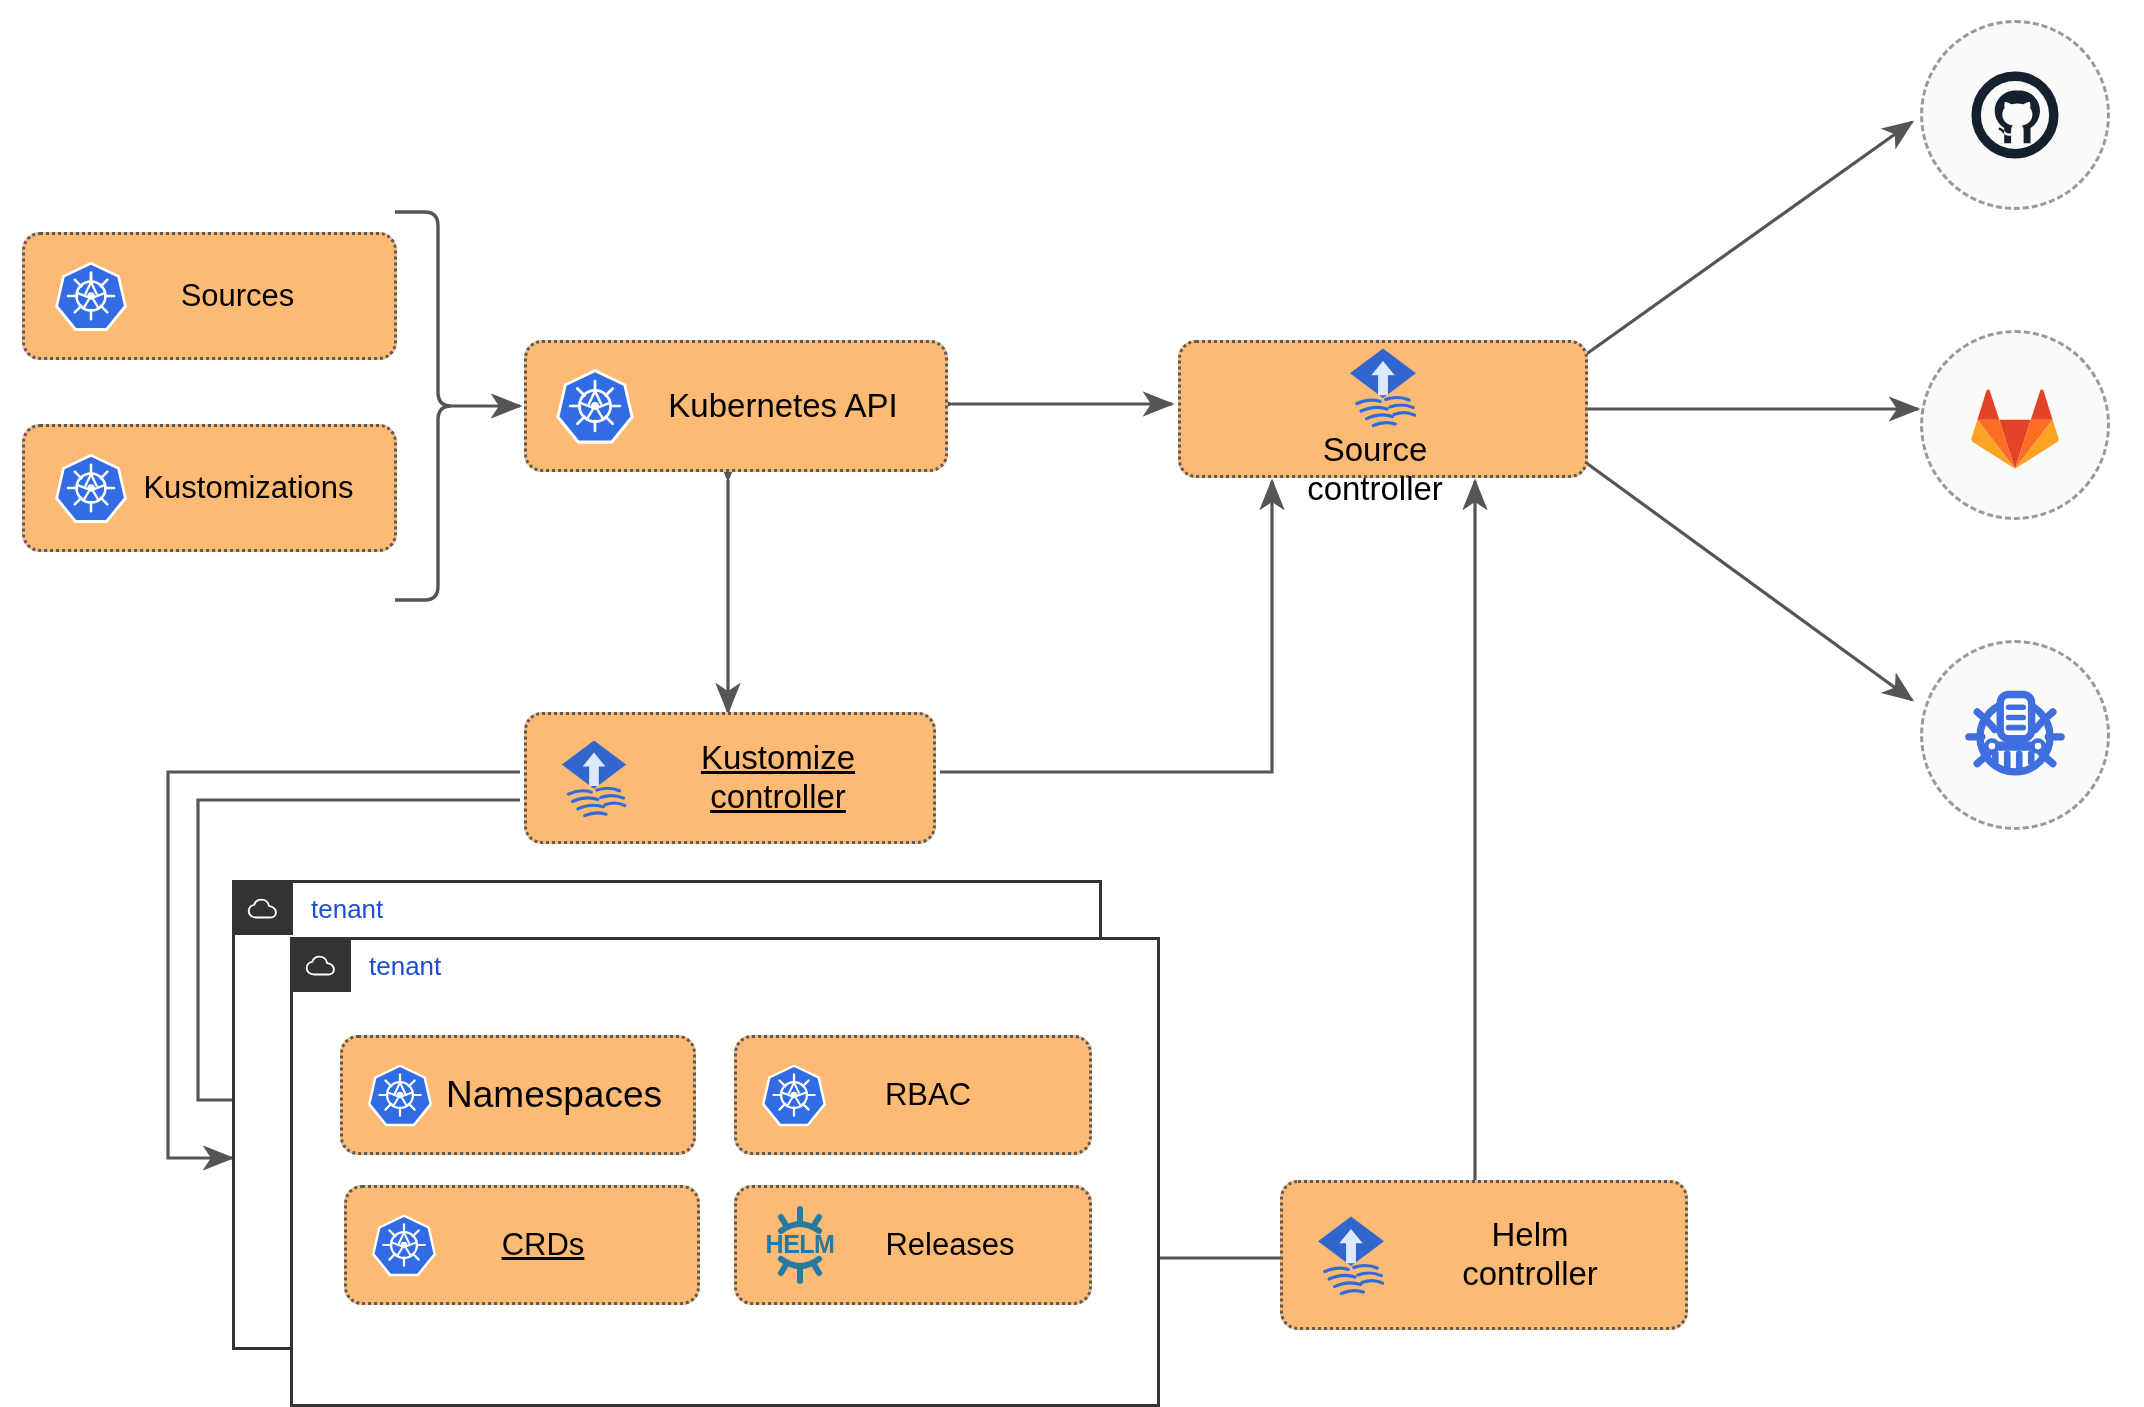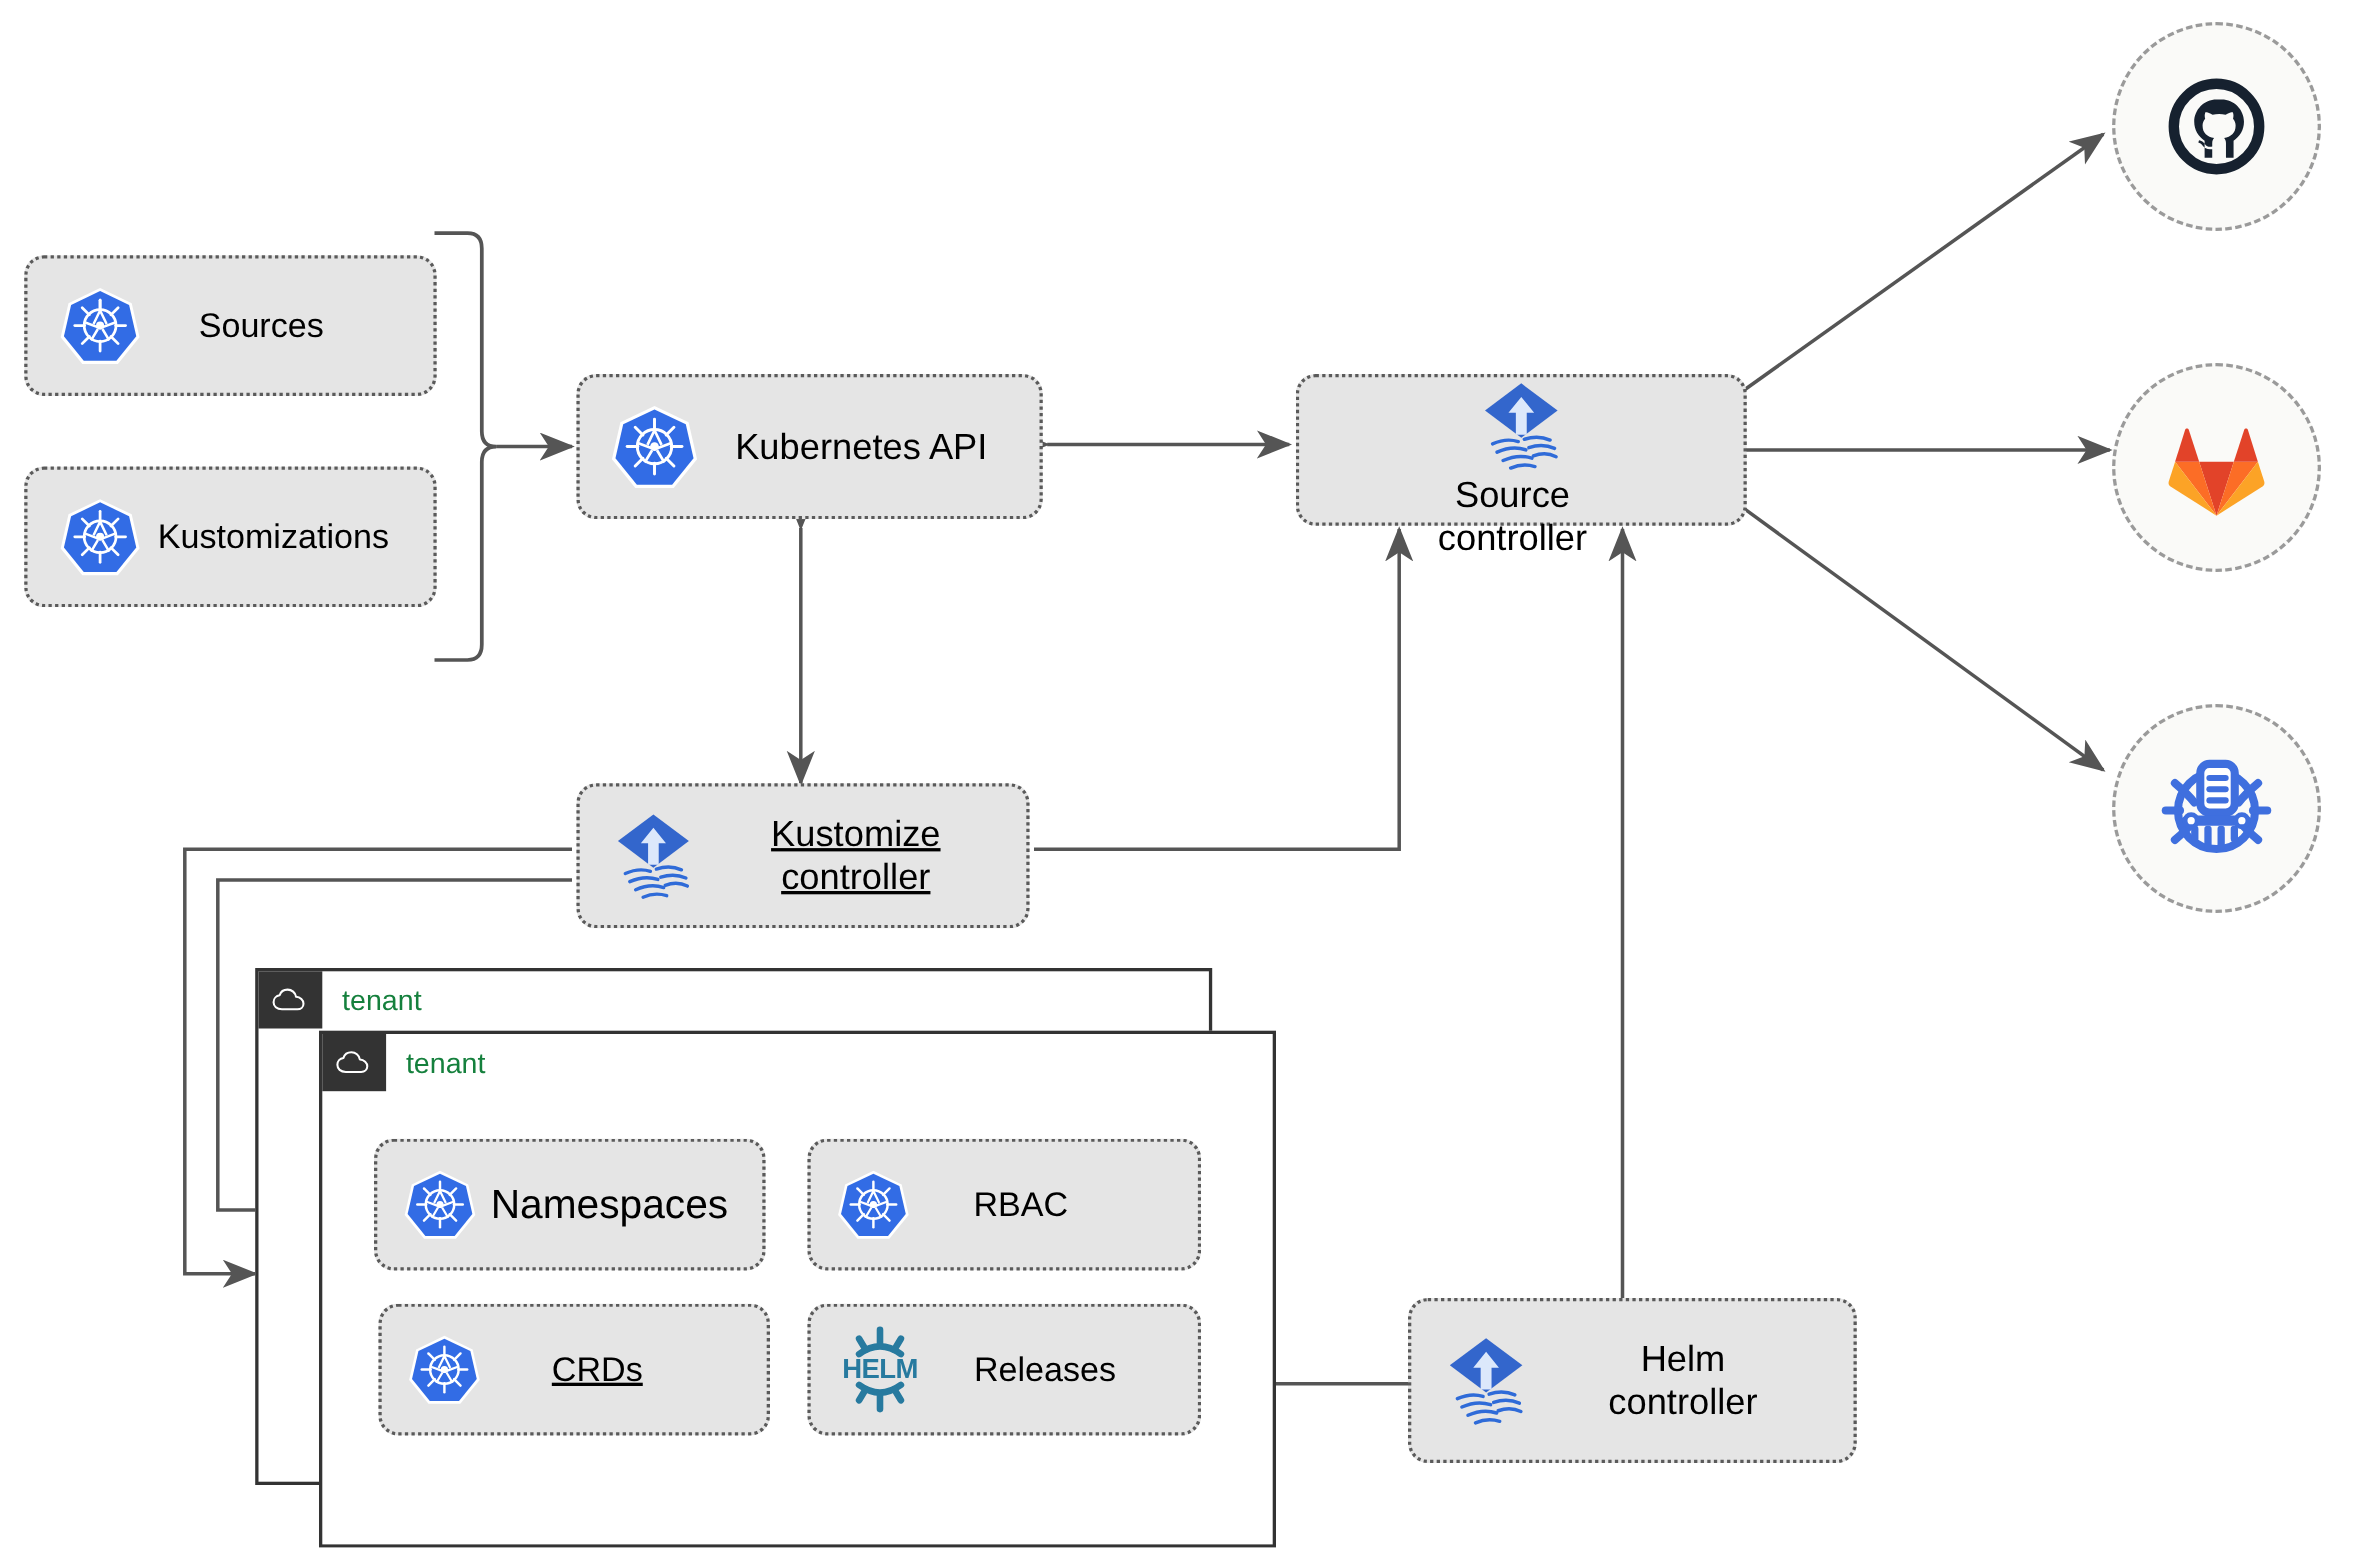--- a/index.html
+++ b/index.html
@@ -3,21 +3,21 @@
 <meta charset="utf-8">
 <style>
   html,body{margin:0;padding:0;background:#ffffff;}
   body{font-family:"Liberation Sans",sans-serif;}
   #stage{position:relative;width:2144px;height:1407px;background:#fff;overflow:hidden;}
   .svg-layer{position:absolute;left:0;top:0;width:2144px;height:1407px;pointer-events:none;}
 
   
   .node{
     position:absolute;
-    background:#e5e5e5;
+    background:#fdba74;
     border:3px dotted #5a5a5a;
     border-radius:18px;
     display:flex;
     align-items:center;
     box-sizing:border-box;
   }
   .node .ico{flex:0 0 auto;display:flex;align-items:center;justify-content:center;}
   .node .lbl{
     flex:1 1 auto;
     text-align:center;
@@ -46,21 +46,21 @@
   .tenant-head{
     position:absolute;left:-0px;top:-0px;
     height:52px;display:flex;align-items:center;
   }
   .tenant-tab{
     width:58px;height:52px;background:#333333;
     display:flex;align-items:center;justify-content:center;
     box-sizing:border-box;
   }
   .tenant-title{
-    margin-left:18px;font-size:26px;color:#15803d;
+    margin-left:18px;font-size:26px;color:#1d4ed8;
   }
 </style>
 </head>
 <body>
 
 <div id="stage">
 
   <svg class="svg-layer" viewBox="0 0 2144 1407">
     <defs>
       <marker id="ah" markerWidth="12" markerHeight="12" refX="9.2" refY="4" orient="auto" markerUnits="strokeWidth">

